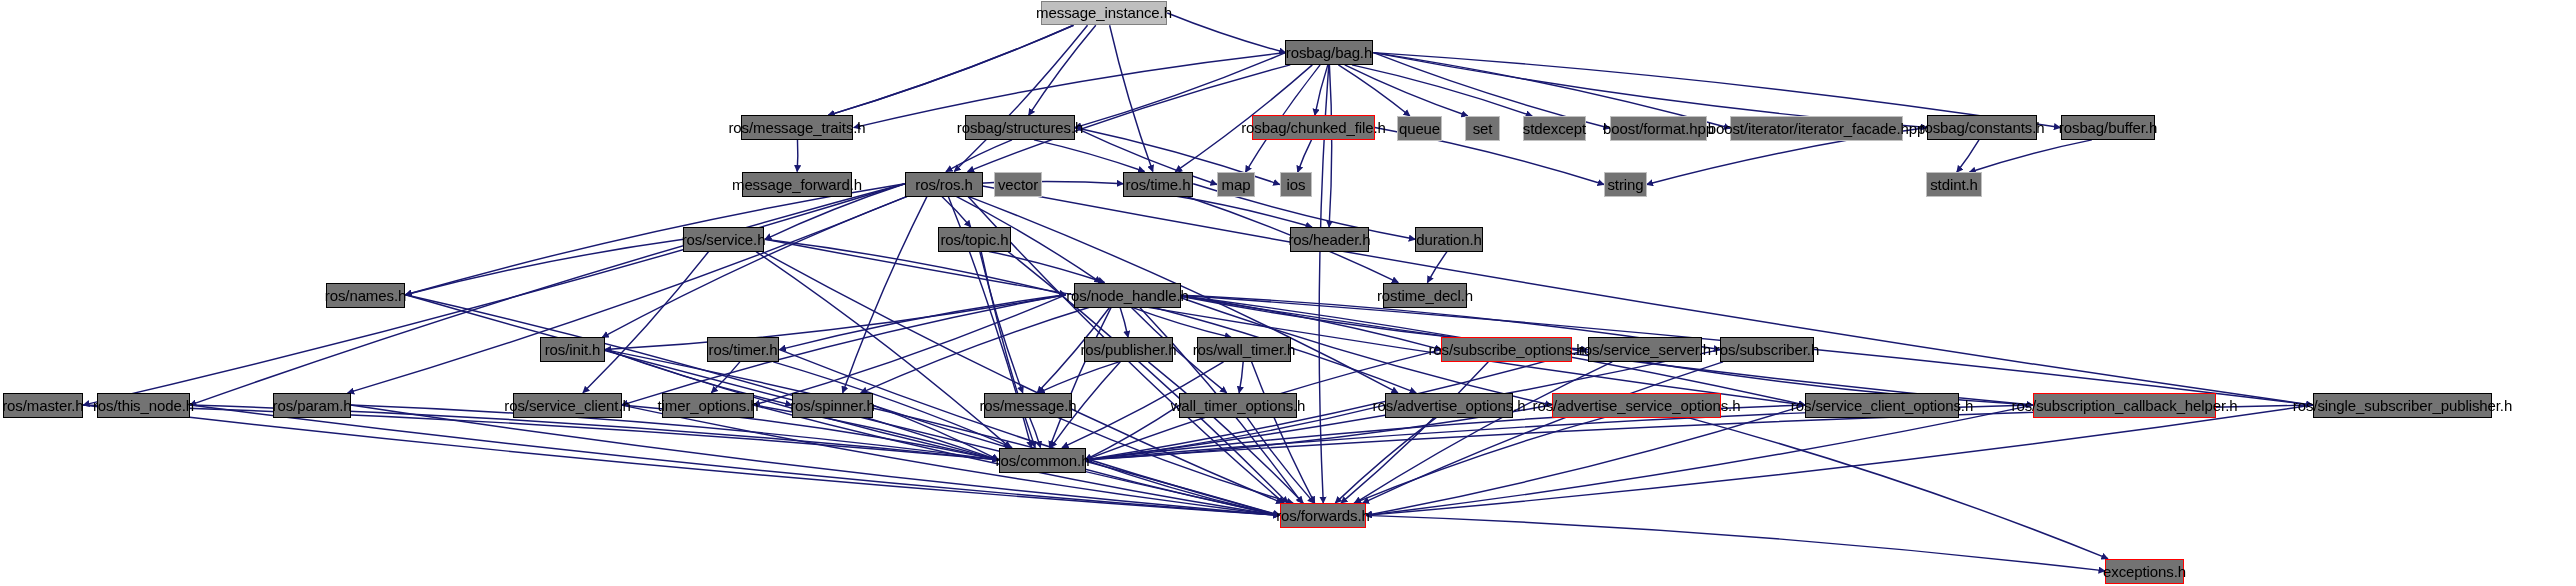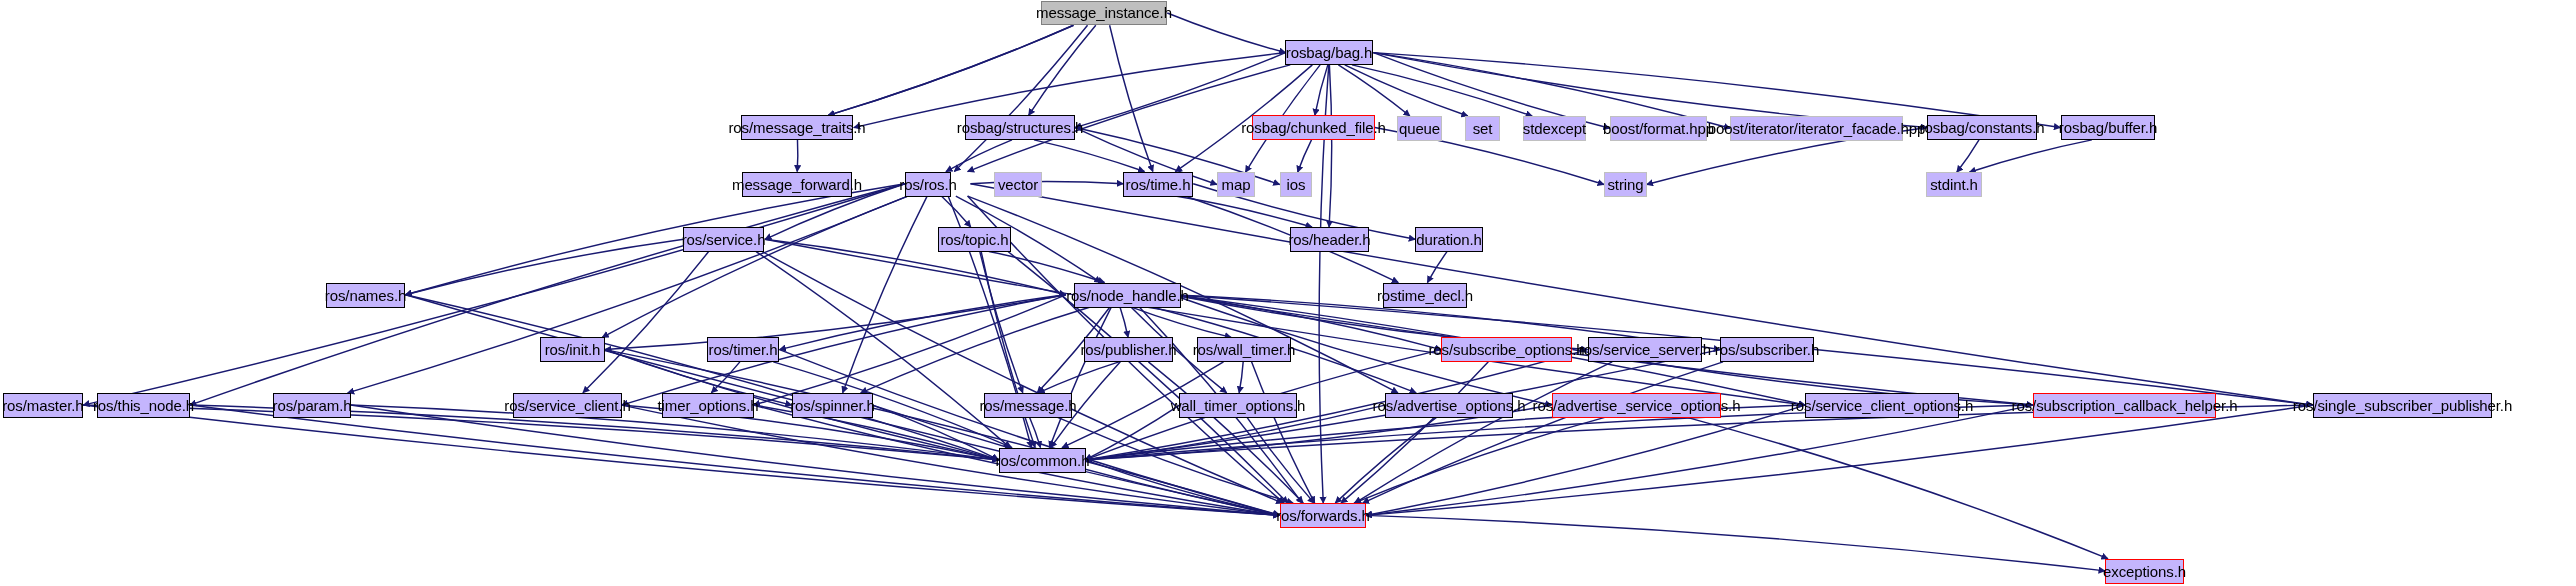--- a/index.html
+++ b/index.html
@@ -26,21 +26,21 @@
   .node {
     position: absolute;
     box-sizing: border-box;
     display: flex;
     align-items: center;
     justify-content: center;
     white-space: nowrap;
     font-size: 15px;
     line-height: 1;
     color: #000000;
-    background: #c4b5fd;
+    background: #737373;
     border: 0.7px solid #c0c0c0;
     height: 24.5px;
     letter-spacing: -0.1px;
     cursor: pointer;
   }
   .node.solid {
     border: 1.4px solid #000000;
   }
   .node.redbox {
     border: 1.4px solid #ff0000;
@@ -227,21 +227,21 @@
       </div>
       <div class="node solid" style="left: 1927px; top: 115px; width: 110px;">
         <span class="label">rosbag/constants.h</span>
       </div>
       <div class="node solid" style="left: 2061px; top: 115px; width: 94px;">
         <span class="label">rosbag/buffer.h</span>
       </div>
       <div class="node solid" style="left: 742px; top: 172px; width: 110px;">
         <span class="label">message_forward.h</span>
       </div>
-      <div class="node solid" style="left: 905px; top: 172px; width: 46px;">
+      <div class="node solid" style="left: 905px; top: 172px; width: 78px;">
         <span class="label">ros/ros.h</span>
       </div>
       <div class="node plain" style="left: 994px; top: 172px; width: 48px;">
         <span class="label">vector</span>
       </div>
       <div class="node solid" style="left: 1123px; top: 172px; width: 70px;">
         <span class="label">ros/time.h</span>
       </div>
       <div class="node plain" style="left: 1217px; top: 172px; width: 38px;">
         <span class="label">map</span>

